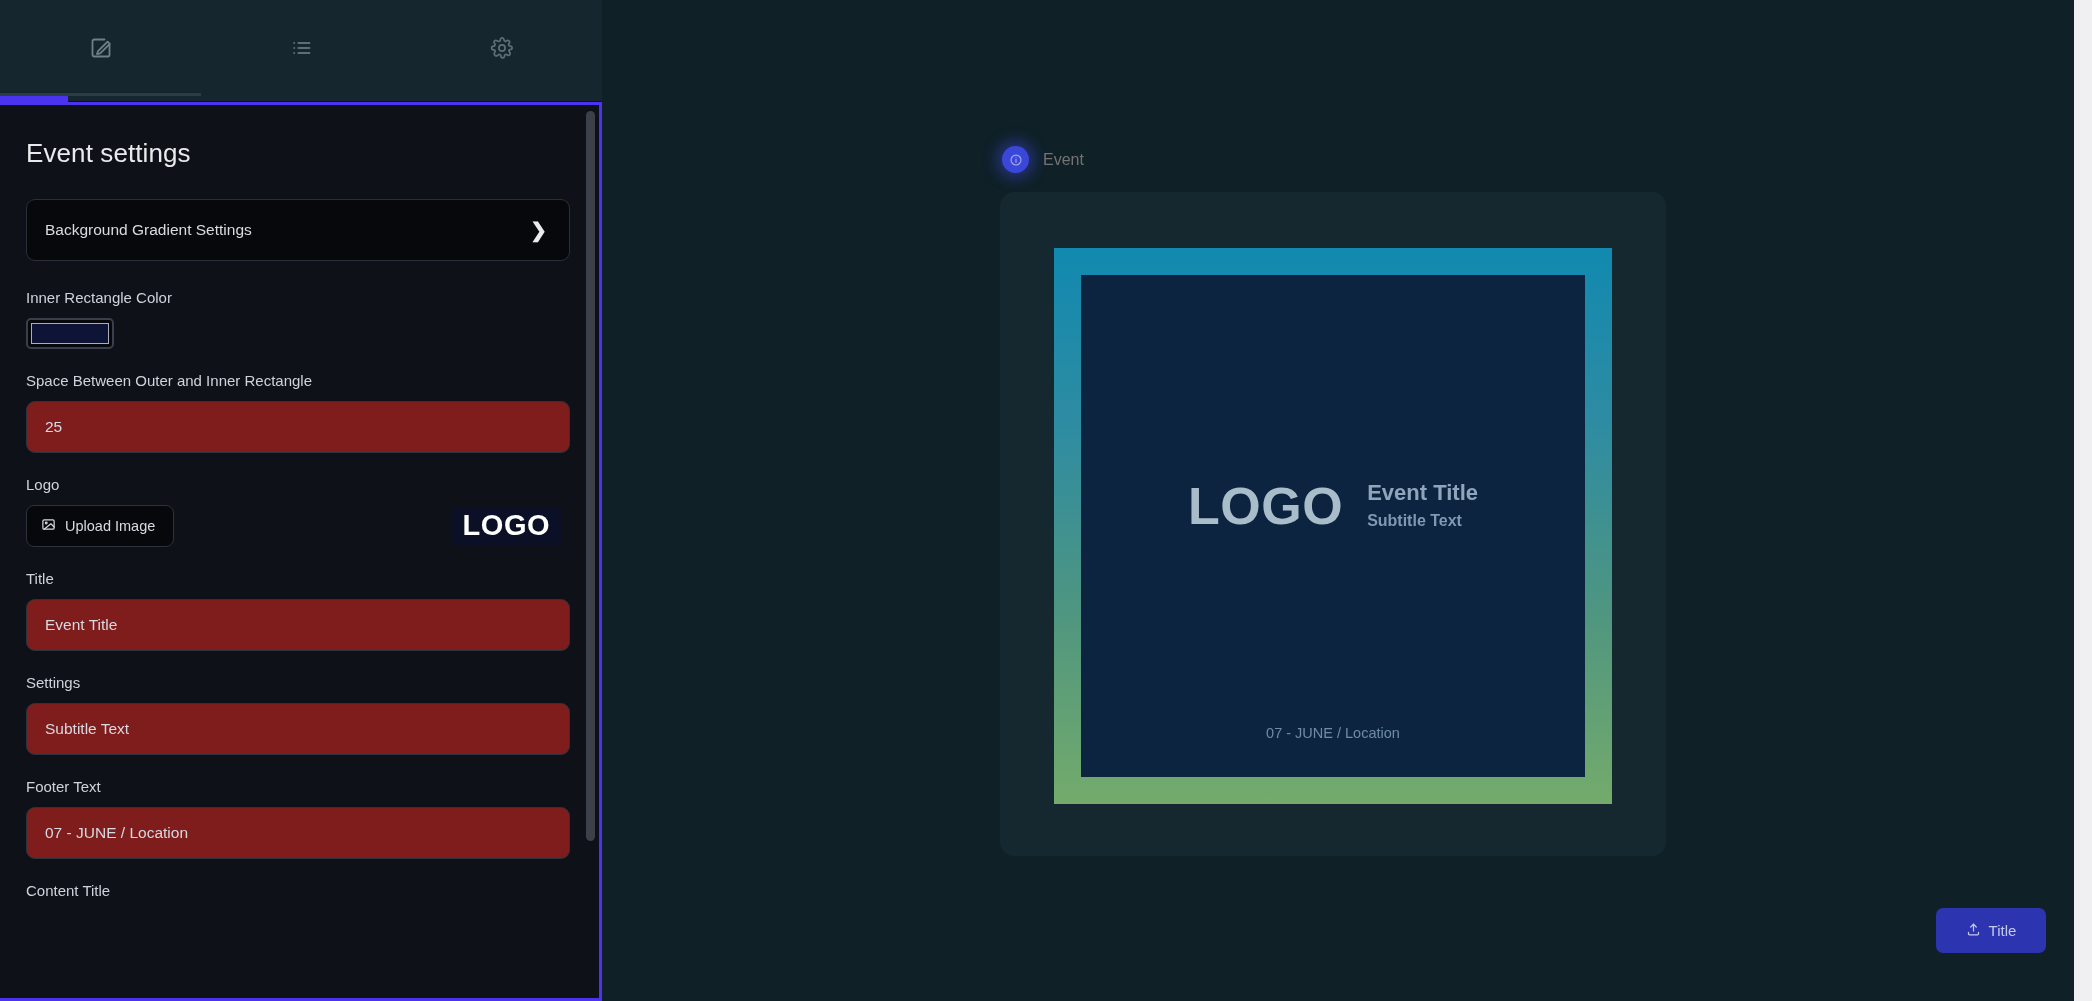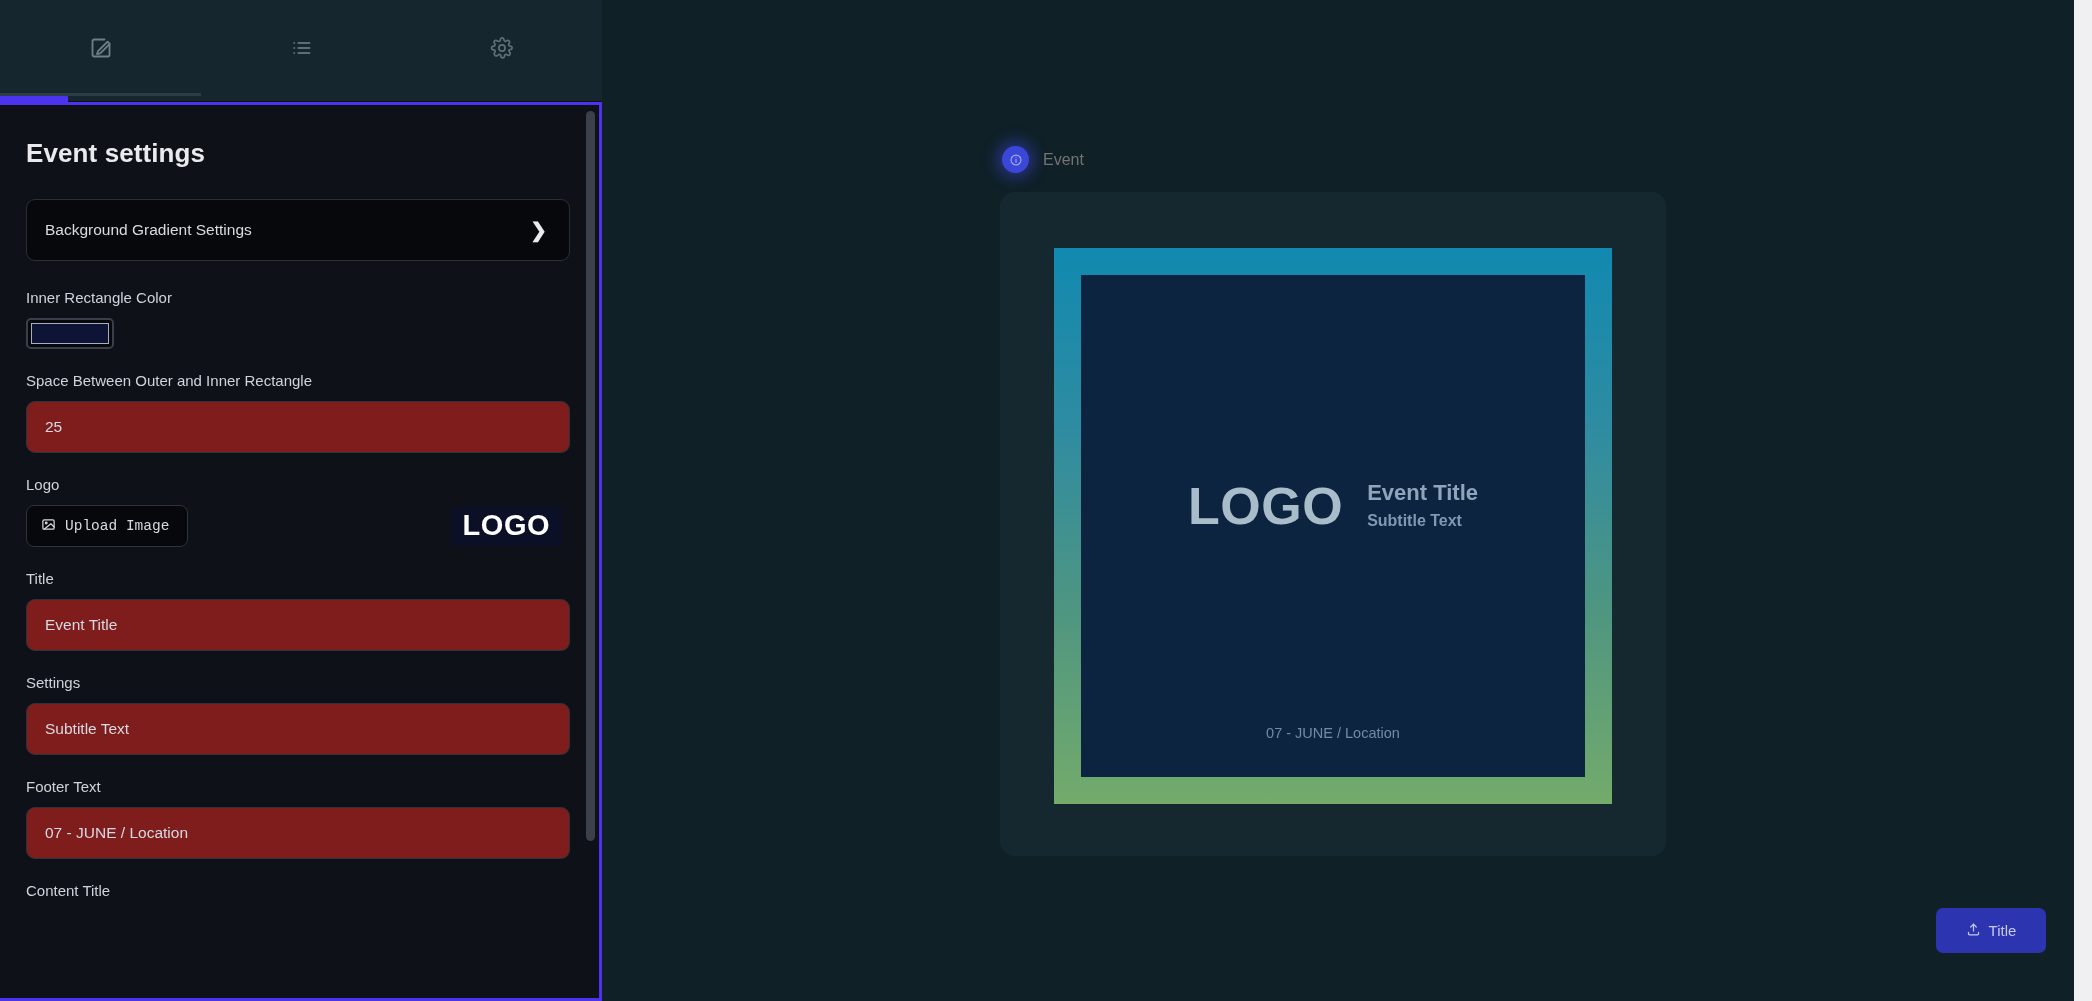--- a/index.html
+++ b/index.html
@@ -91,21 +91,21 @@
     position: absolute;
     left: 0; top: 0;
     width: 596px;
     height: 893px;
     padding: 25px 32px 0 26px;
     overflow: hidden;
   }
 
   #panel-title {
     font-size: 26px;
-    font-weight: 700;
+    font-weight: 400;
     color: #e8eaed;
     letter-spacing: .1px;
     margin: 8px 0 30px 0;
   }
 
   .accordion {
     width: 544px;
     height: 62px;
     background: #07080c;
     border: 1px solid #2b2f3a;
@@ -174,21 +174,21 @@
     justify-content: space-between;
     width: 544px;
   }
   .upload-btn {
     height: 42px;
     background: #07080c;
     border: 1px solid #2e323d;
     border-radius: 8px;
     color: #d7dae2;
     font-size: 14.5px;
-    font-family: Liberation Mono, monospace;
+    font-family: Liberation Sans, sans-serif;
     display: inline-flex;
     align-items: center;
     gap: 9px;
     padding: 0 18px 0 14px;
     cursor: pointer;
   }
   .logo-badge {
     background: #0b1027;
     color: #ffffff;
     font-size: 29px;

